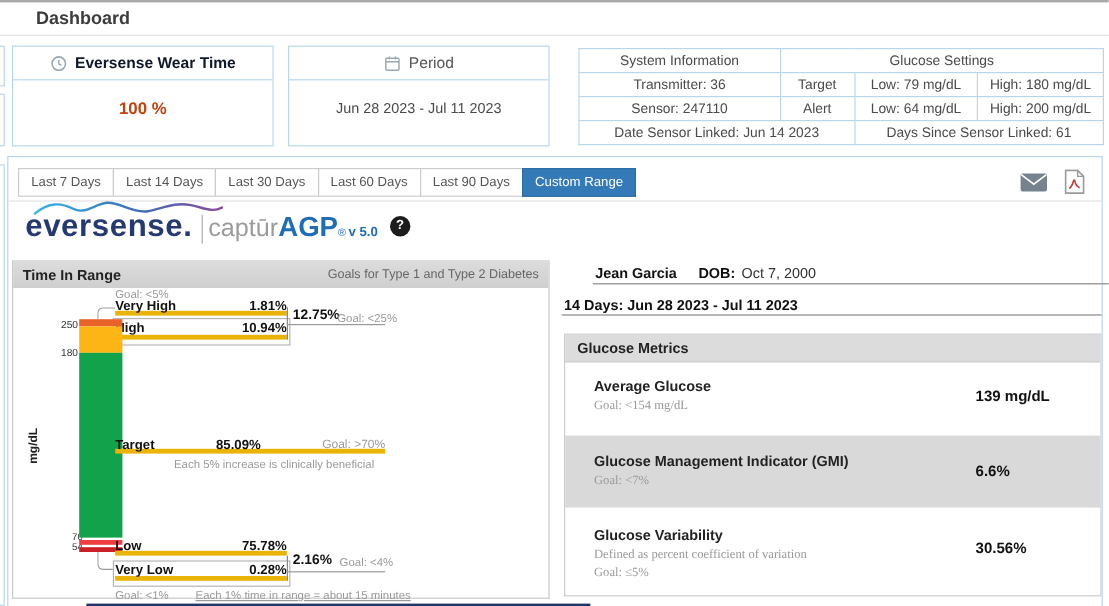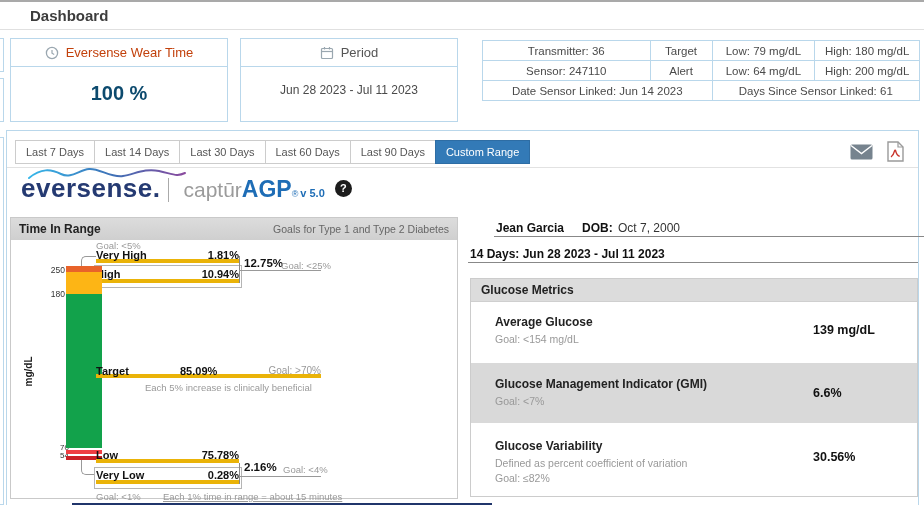--- a/index.html
+++ b/index.html
@@ -13,23 +13,23 @@
   .sliver { position:absolute; left:-2px; background:#fff; border:1px solid #b9d7eb; }
   .sliver1 { top:36px; width:6px; height:34px; }
   .sliver2 { top:76px; width:6px; height:44px; }
   .sliver3 { top:135px; width:6px; height:368px; }
 
   
   .card { position:absolute; top:36px; height:84px; background:#fff; border:1px solid #b9d7eb; }
   .card-wear { left:10px; width:218px; }
   .card-period { left:240px; width:218px; }
   .card-head { height:28px; border-bottom:1px solid #b9d7eb; display:flex; align-items:center; justify-content:center; gap:7px; }
-  .card-wear .card-head span { font-size:13px; font-weight:normal; color:#c2410c; }
+  .card-wear .card-head span { font-size:13px; font-weight:bold; color:#0f172a; }
   .card-period .card-head span { font-size:13px; color:#555; }
-  .card-body-wear { text-align:center; padding-top:15px; font-size:20px; font-weight:bold; color:#0c4a6e; }
+  .card-body-wear { text-align:center; padding-top:15px; font-size:14px; font-weight:bold; color:#c2410c; }
   .card-body-period { text-align:center; padding-top:16px; font-size:12px; color:#4a4a4a; }
   .mini-ico { width:14px; height:14px; }
 
   
   .sysinfo { position:absolute; left:482px; top:38px; width:438px; border-collapse:collapse; background:#fff; }
   .sysinfo td { border:1px solid #b9d7eb; height:20px; font-size:11.5px; color:#4a4a4a; text-align:center; padding:0 4px; }
 
   
   .main-panel { position:absolute; left:6px; top:128px; width:913px; height:380px; background:#fff; border:1px solid #b9d7eb; }
 
@@ -39,21 +39,21 @@
   .tab.active { background:#337ab7; border-color:#2e6da4; color:#fff; }
   .tab-sep { position:absolute; left:0; top:36px; width:100%; border-top:1px solid #e2e2e2; }
 
   .toolbar-icons { position:absolute; right:14px; top:10px; display:flex; gap:14px; align-items:center; }
 
   
   .logo { position:absolute; left:14px; top:42px; display:flex; align-items:baseline; }
   .brand-wrap { position:relative; }
   .brand { font-size:26px; font-weight:600; color:#253a72; letter-spacing:0.5px; }
   .wave { position:absolute; left:6px; top:-7px; }
-  .product { font-size:21px; color:#9b9b9b; border-left:1px solid #aaa; padding-left:14px; margin-left:8px; }
+  .product { font-size:21px; color:#9b9b9b; border-left:1px solid #aaa; padding-left:4px; margin-left:8px; }
   .product-bold { font-size:23px; font-weight:bold; color:#1e6db6; }
   .reg { font-size:9px; color:#1e6db6; vertical-align:super; }
   .version { font-size:11px; font-weight:bold; color:#1e6db6; margin-left:2px; }
   .help-circle { width:17px; height:17px; border-radius:50%; background:#1c1c1c; color:#fff; font-size:11px; font-weight:bold; text-align:center; line-height:17px; margin-left:10px; align-self:center; cursor:pointer; }
 
   
   .tir-panel { position:absolute; left:10px; top:215px; width:448px; height:282px; border:1px solid #c9c9c9; background:#fff; }
   .tir-header { height:22px; background:linear-gradient(#dcdcdc,#cfcfcf); display:flex; align-items:center; justify-content:space-between; padding:0 8px; }
   .tir-title { font-size:12px; font-weight:bold; color:#222; }
   .tir-sub { font-size:10.5px; color:#666; }
@@ -106,21 +106,21 @@
   .range-line span { position:absolute; left:2px; top:0; }
 
   .gm-panel { position:absolute; left:470px; top:276px; width:448px; height:219px; border:1px solid #ccc; background:#fff; }
   .gm-header { height:23px; line-height:23px; background:#dcdcdc; font-size:12px; font-weight:bold; color:#222; padding-left:10px; border-bottom:1px solid #cfcfcf; }
   .gm-row { position:relative; }
   .gm-row.alt { background:#d9d9d9; }
   .gm-r1 { height:61px; }
   .gm-r2 { height:60px; }
   .gm-r3 { height:74px; }
   .gm-name { position:absolute; left:24px; font-size:12px; font-weight:bold; color:#222; }
-  .gm-sub { position:absolute; left:24px; font-size:10.5px; color:#999; }
+  .gm-sub { position:absolute; left:24px; font-size:10.5px; color:#999;font-family:Liberation Serif, serif; }
   .gm-val { position:absolute; left:342px; font-size:12.5px; font-weight:bold; color:#111; }
 
   .bottom-strip { position:absolute; left:72px; top:501px; width:420px; height:4px; background:#20356b; }
 </style>
 </head>
 <body>
 
 <div class="screen">
 
   <div class="page-title">Dashboard</div>
@@ -155,20 +155,24 @@
   </div>
 
   <table class="sysinfo">
     <colgroup>
         <col style="width:168px">
         <col style="width:62px">
         <col style="width:103px">
         <col style="width:105px">
       </colgroup>
     <tbody>
+        <tr>
+      <td>System Information</td>
+      <td colspan="3">Glucose Settings</td>
+    </tr>
     <tr>
       <td>Transmitter: 36</td>
       <td>Target</td>
       <td>Low: 79 mg/dL</td>
       <td>High: 180 mg/dL</td>
     </tr>
     <tr>
       <td>Sensor: 247110</td>
       <td>Alert</td>
       <td>Low: 64 mg/dL</td>
@@ -314,20 +318,20 @@
 
     <div class="gm-row gm-r2 alt">
       <span class="gm-name" style="top:14px">Glucose Management Indicator (GMI)</span>
       <span class="gm-sub" style="top:32px">Goal: &lt;7%</span>
       <span class="gm-val" style="top:23px">6.6%</span>
     </div>
 
     <div class="gm-row gm-r3">
       <span class="gm-name" style="top:16px">Glucose Variability</span>
       <span class="gm-sub" style="top:34px">Defined as percent coefficient of variation</span>
-      <span class="gm-sub" style="top:49px">Goal: ≤82%</span>
+      <span class="gm-sub" style="top:49px">Goal: ≤5%</span>
       <span class="gm-val" style="top:27px">30.56%</span>
     </div>
   </div>
 
   <div class="bottom-strip"></div>
 
 </div>
 
 </body></html>

